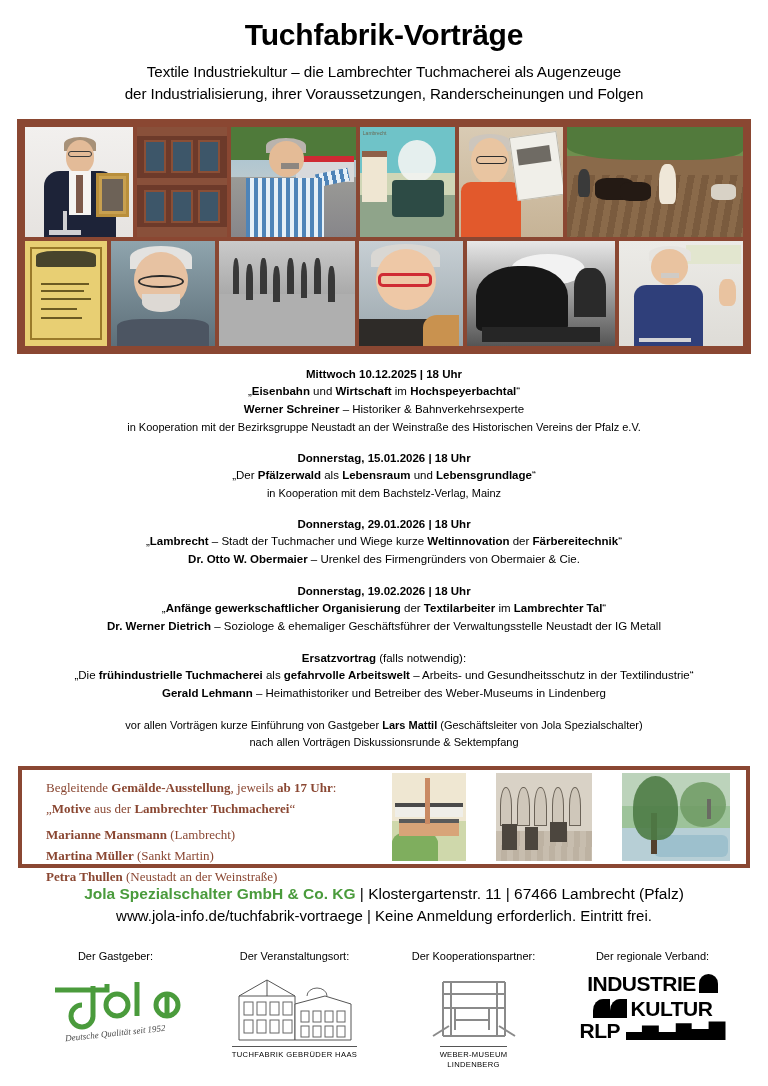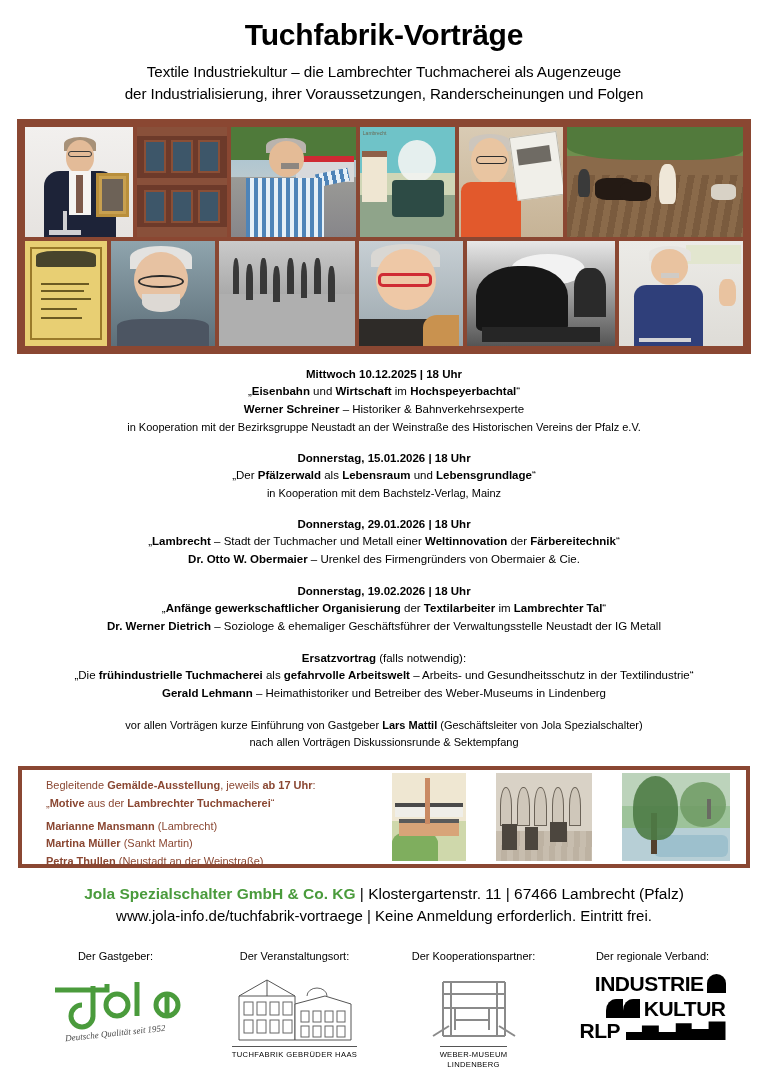--- a/index.html
+++ b/index.html
@@ -213,21 +213,21 @@
   .exhibition {
     margin: 14px 18px 0;
     border: 4px solid #8a4732;
     background:#fff;
     display:flex;
     align-items:stretch;
     height: 102px;
     padding: 7px 0 7px 10px;
   }
   .exh-text { flex: 0 0 318px; padding-left:14px; }
-  .exh-line { font-size: 11px; color:#8a4732; line-height:1.62; }
+  .exh-line { font-size: 13px; color:#8a4732; line-height:1.62;font-family:Liberation Serif, serif; }
   .exh-line b { color:#8a4732; font-weight:bold; }
   .exh-line.gap { margin-top: 5px; }
   .exh-art { flex:1; display:flex; align-items:center; justify-content:flex-end; gap:30px; padding-right:16px; }
   .paint { height: 88px; position:relative; overflow:hidden; }
 
   
   .pa1 { width: 74px; background: linear-gradient(#efe7d2 0 54%, #cfd8ab 54% 100%); }
   .pa1 .chim { position:absolute; left:44%; top:6%; width:7%; height:52%; background:#c98a63; }
   .pa1 .roofs { position:absolute; left:4%; top:34%; width:92%; height:16%; background:#efeee9; border-top:4px solid #4a4a4a; }
   .pa1 .hall { position:absolute; left:10%; top:52%; width:80%; height:20%; background:#d8a478; border-top:4px solid #5a5a5a; }
@@ -264,21 +264,21 @@
   .fcap { font-size: 11px; margin-bottom: 12px; }
   .logo-area { height: 100px; display:flex; flex-direction:column; align-items:center; justify-content:flex-start; }
   .jola-slogan { color:#4a4a4a; font-size: 9px; font-style:italic;
       font-family:"Liberation Serif", serif; transform: rotate(-6deg); margin-top:-4px; }
 
   .haas-svg, .weber-svg { display:block; }
   .haas-cap { font-size: 7.6px; letter-spacing:.4px; border-top:1px solid #555; padding-top:3px; margin-top:0; }
   .weber-cap { font-size: 7.6px; letter-spacing:.3px; border-top:1px solid #555; padding-top:3px; margin-top:2px; line-height:1.35; }
 
   .ik-logo { font-family:"Liberation Sans", sans-serif; font-weight:bold; line-height:0.92; }
-  .ik-row { display:flex; align-items:center; justify-content:flex-end; }
+  .ik-row { display:flex; align-items:center; justify-content:center; }
   .ik-word { font-size: 21px; letter-spacing:-0.5px; }
   .ik-dome { width:19px; height:19px; background:#000; border-radius:50% 50% 0 0; margin-left:3px; }
   .ik-saws { display:flex; margin-right:4px; }
   .ik-saw { width:17px; height:19px; background:#000; border-radius:60% 0 0 0; }
 </style>
 </head>
 <body>
 
 <div class="poster">
 
@@ -437,21 +437,21 @@
     </div>
 
     <div class="lecture">
       <div class="lec-date">Donnerstag, 15.01.2026  |  18 Uhr</div>
       <div class="lec-title"><span>„Der </span><b>Pfälzerwald</b><span> als </span><b>Lebensraum</b><span> und </span><b>Lebensgrundlage</b><span>“</span></div>
       <div class="lec-note">in Kooperation mit dem Bachstelz-Verlag, Mainz</div>
     </div>
 
     <div class="lecture">
       <div class="lec-date">Donnerstag, 29.01.2026  |  18 Uhr</div>
-      <div class="lec-title"><span>„</span><b>Lambrecht</b><span> – Stadt der Tuchmacher und Metall einer </span><b>Weltinnovation</b><span> der </span><b>Färbereitechnik</b><span>“</span></div>
+      <div class="lec-title"><span>„</span><b>Lambrecht</b><span> – Stadt der Tuchmacher und Wiege kurze </span><b>Weltinnovation</b><span> der </span><b>Färbereitechnik</b><span>“</span></div>
       <div class="lec-speaker"><b>Dr. Otto W. Obermaier</b><span>  –   Urenkel des Firmengründers von Obermaier &amp; Cie.</span></div>
     </div>
 
     <div class="lecture">
       <div class="lec-date">Donnerstag, 19.02.2026  |  18 Uhr</div>
       <div class="lec-title"><span>„</span><b>Anfänge gewerkschaftlicher Organisierung</b><span> der </span><b>Textilarbeiter</b><span> im </span><b>Lambrechter Tal</b><span>“</span></div>
       <div class="lec-speaker"><b>Dr. Werner Dietrich</b><span>  –   Soziologe &amp; ehemaliger Geschäftsführer der Verwaltungsstelle Neustadt der IG Metall</span></div>
     </div>
 
     <div class="lecture">

